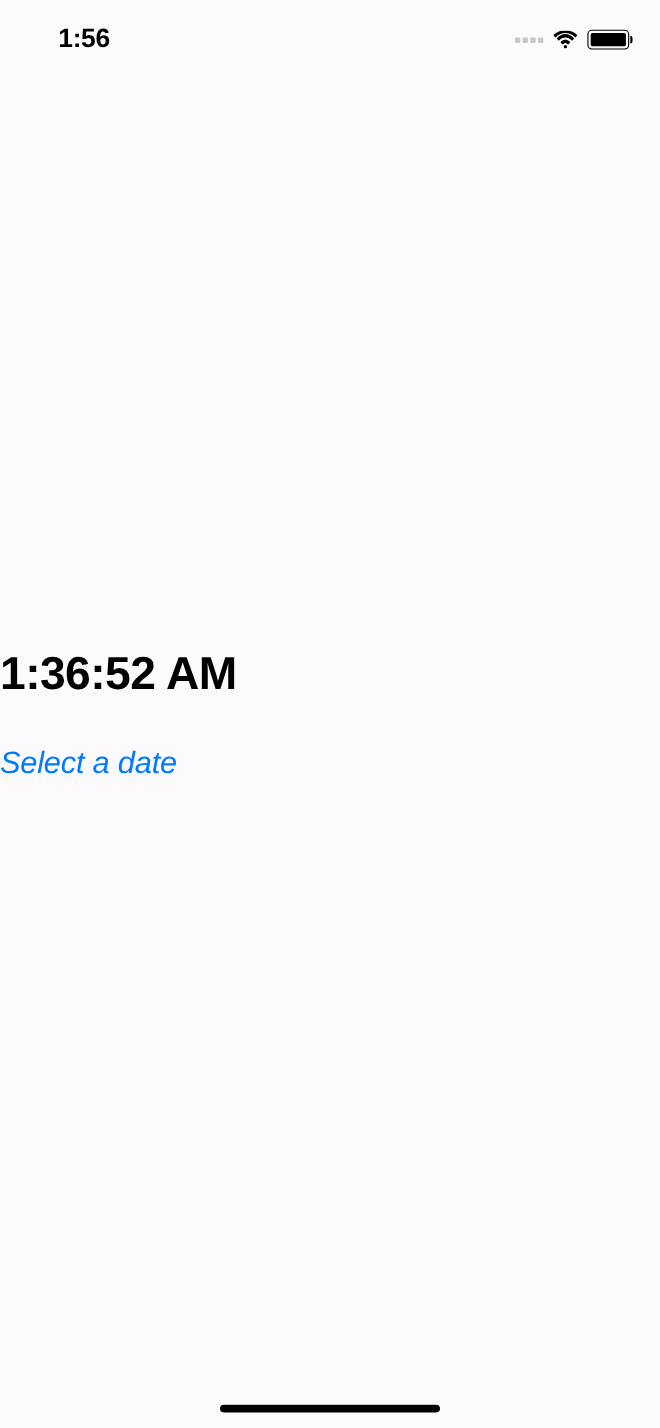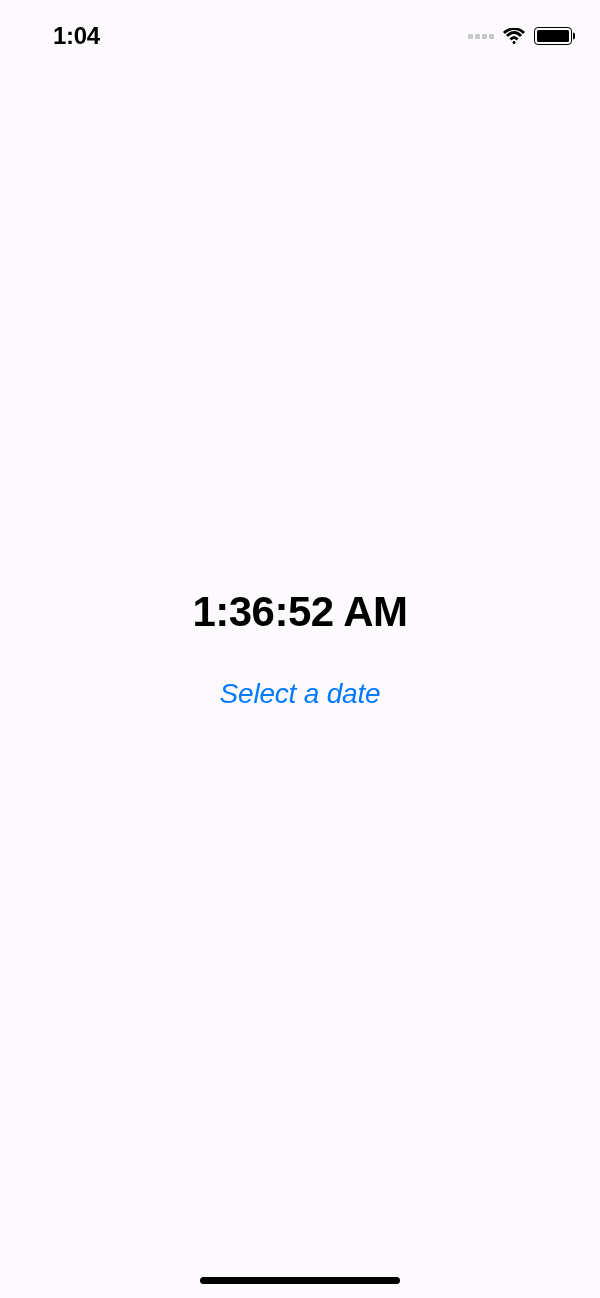--- a/index.html
+++ b/index.html
@@ -84,21 +84,21 @@
       border-radius: 1.5px;
     }
     .content {
       position: absolute;
       top: 0;
       left: 0;
       right: 0;
       bottom: 0;
       display: flex;
       flex-direction: column;
-      align-items: center;
+      align-items: flex-start;
       justify-content: center;
     }
     .time-display {
       font-size: 42px;
       font-weight: 700;
       color: #000;
       letter-spacing: -0.5px;
       margin-bottom: 42px;
     }
     .select-button {
@@ -120,21 +120,21 @@
       width: 200px;
       height: 7px;
       background: #000;
       border-radius: 5px;
     }
   </style>
 </head>
 <body>
 
 <div class="status-bar">
-  <div class="status-time">1:04</div>
+  <div class="status-time">1:56</div>
   <div class="status-right">
     <div class="signal-dots">
       <div class="signal-dot"></div>
       <div class="signal-dot"></div>
       <div class="signal-dot"></div>
       <div class="signal-dot"></div>
     </div>
     <div class="wifi-icon">
       <svg width="22" height="16" viewBox="0 0 22 16" fill="none">
         <path d="M11 16C11.8 16 12.5 15.3 12.5 14.5C12.5 13.7 11.8 13 11 13C10.2 13 9.5 13.7 9.5 14.5C9.5 15.3 10.2 16 11 16Z" fill="#000"></path>

